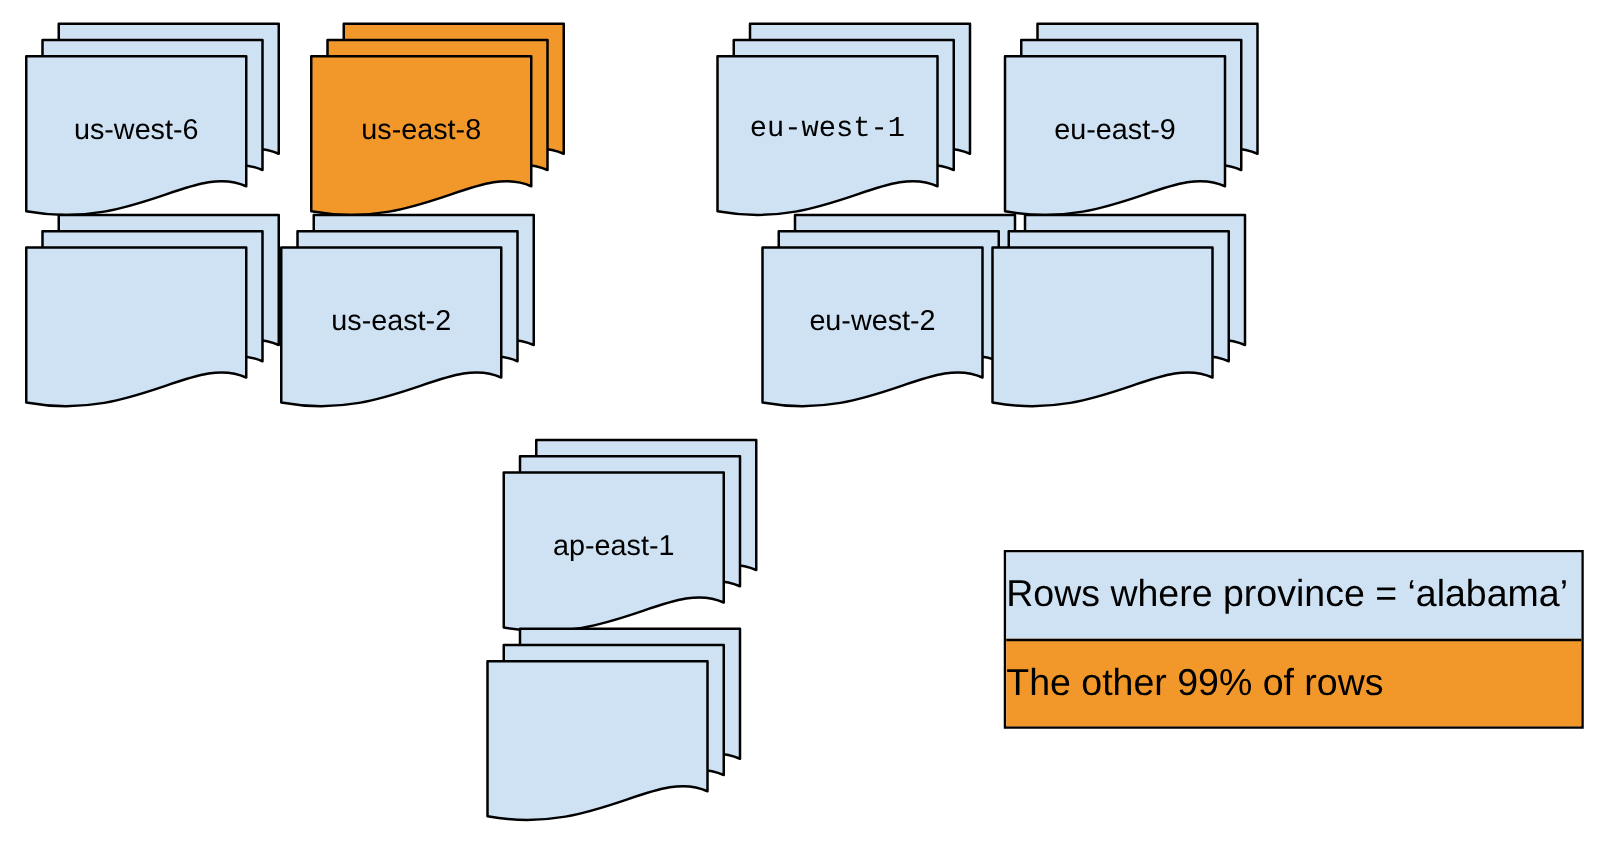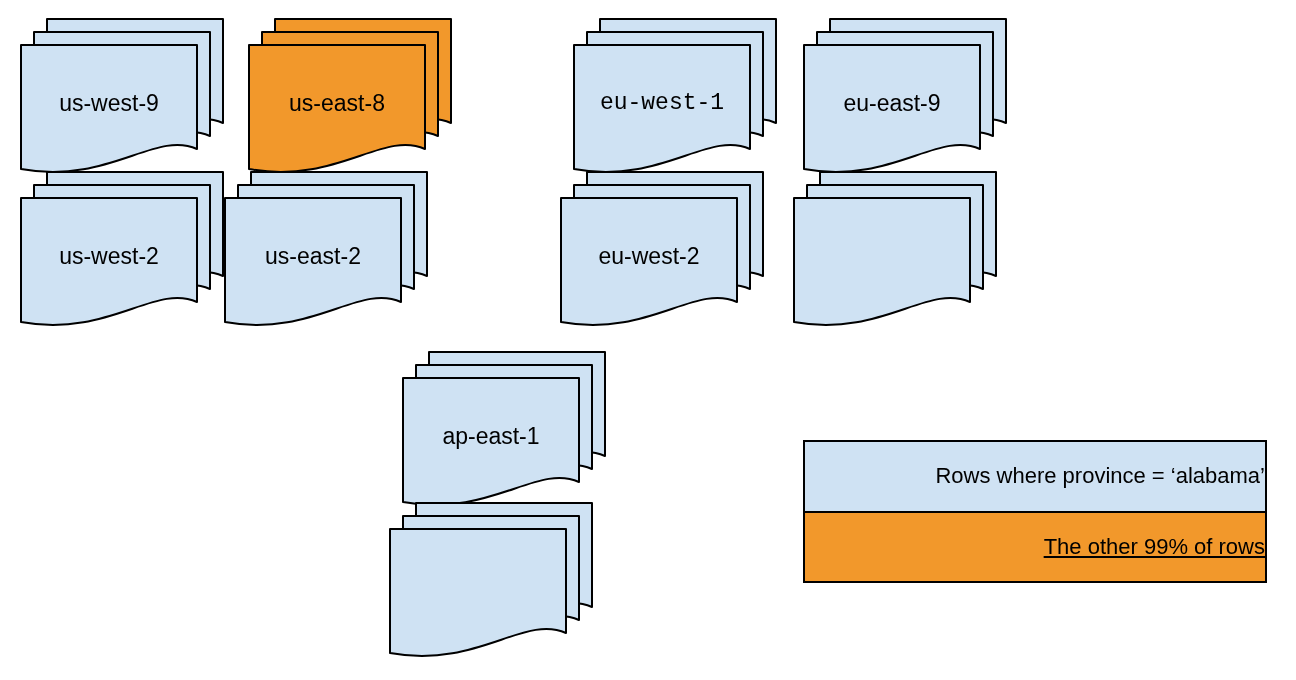--- a/index.html
+++ b/index.html
@@ -58,41 +58,41 @@
     height: 143px;
     border: 2px solid var(--stroke, #000000);
     box-sizing: border-box;
     display: flex;
     flex-direction: column;
   }
   .legend-row {
     flex: 1 1 0;
     display: flex;
     align-items: center;
-    justify-content: flex-end;
-    font-size: 22px;
+    justify-content: flex-start;
+    font-size: 30px;
     white-space: nowrap;
   }
   .legend-row + .legend-row {
     border-top: 2px solid var(--stroke, #000000);
   }
 </style>
 </head>
 <body>
 
 <div class="canvas">
 
   <div>
       <div class="stack" style="left: 20px; top: 18px;">
     <svg class="stack-svg" viewBox="0 0 204 156" aria-hidden="true">
       <path class="sheet" transform="translate(26,0)" d="M1,1 H177 V105 C135,86 88,141 1,125 Z" fill="#cfe2f3"></path>
       <path class="sheet" transform="translate(13,13)" d="M1,1 H177 V105 C135,86 88,141 1,125 Z" fill="#cfe2f3"></path>
       <path class="sheet sheet-front" transform="translate(0,26)" d="M1,1 H177 V105 C135,86 88,141 1,125 Z" fill="#cfe2f3"></path>
     </svg>
-    <div class="stack-label">us-west-9</div>
+    <div class="stack-label">us-west-6</div>
   </div>
       <div class="stack" style="left: 248px; top: 18px;">
     <svg class="stack-svg" viewBox="0 0 204 156" aria-hidden="true">
       <path class="sheet" transform="translate(26,0)" d="M1,1 H177 V105 C135,86 88,141 1,125 Z" fill="#f2982b"></path>
       <path class="sheet" transform="translate(13,13)" d="M1,1 H177 V105 C135,86 88,141 1,125 Z" fill="#f2982b"></path>
       <path class="sheet sheet-front" transform="translate(0,26)" d="M1,1 H177 V105 C135,86 88,141 1,125 Z" fill="#f2982b"></path>
     </svg>
     <div class="stack-label">us-east-8</div>
   </div>
       <div class="stack" style="left: 573px; top: 18px; font-family: Liberation Mono, monospace;">
@@ -110,31 +110,30 @@
       <path class="sheet sheet-front" transform="translate(0,26)" d="M1,1 H177 V105 C135,86 88,141 1,125 Z" fill="#cfe2f3"></path>
     </svg>
     <div class="stack-label">eu-east-9</div>
   </div>
       <div class="stack" style="left: 20px; top: 171px;">
     <svg class="stack-svg" viewBox="0 0 204 156" aria-hidden="true">
       <path class="sheet" transform="translate(26,0)" d="M1,1 H177 V105 C135,86 88,141 1,125 Z" fill="#cfe2f3"></path>
       <path class="sheet" transform="translate(13,13)" d="M1,1 H177 V105 C135,86 88,141 1,125 Z" fill="#cfe2f3"></path>
       <path class="sheet sheet-front" transform="translate(0,26)" d="M1,1 H177 V105 C135,86 88,141 1,125 Z" fill="#cfe2f3"></path>
     </svg>
-    <div class="stack-label">us-west-2</div>
   </div>
       <div class="stack" style="left: 224px; top: 171px;">
     <svg class="stack-svg" viewBox="0 0 204 156" aria-hidden="true">
       <path class="sheet" transform="translate(26,0)" d="M1,1 H177 V105 C135,86 88,141 1,125 Z" fill="#cfe2f3"></path>
       <path class="sheet" transform="translate(13,13)" d="M1,1 H177 V105 C135,86 88,141 1,125 Z" fill="#cfe2f3"></path>
       <path class="sheet sheet-front" transform="translate(0,26)" d="M1,1 H177 V105 C135,86 88,141 1,125 Z" fill="#cfe2f3"></path>
     </svg>
     <div class="stack-label">us-east-2</div>
   </div>
-      <div class="stack" style="left: 560px; top: 171px;">
+      <div class="stack" style="left: 609px; top: 171px;">
     <svg class="stack-svg" viewBox="0 0 204 156" aria-hidden="true">
       <path class="sheet" transform="translate(26,0)" d="M1,1 H177 V105 C135,86 88,141 1,125 Z" fill="#cfe2f3"></path>
       <path class="sheet" transform="translate(13,13)" d="M1,1 H177 V105 C135,86 88,141 1,125 Z" fill="#cfe2f3"></path>
       <path class="sheet sheet-front" transform="translate(0,26)" d="M1,1 H177 V105 C135,86 88,141 1,125 Z" fill="#cfe2f3"></path>
     </svg>
     <div class="stack-label">eu-west-2</div>
   </div>
       <div class="stack" style="left: 793px; top: 171px;">
     <svg class="stack-svg" viewBox="0 0 204 156" aria-hidden="true">
       <path class="sheet" transform="translate(26,0)" d="M1,1 H177 V105 C135,86 88,141 1,125 Z" fill="#cfe2f3"></path>
@@ -156,18 +155,18 @@
       <path class="sheet" transform="translate(13,13)" d="M1,1 H177 V105 C135,86 88,141 1,125 Z" fill="#cfe2f3"></path>
       <path class="sheet sheet-front" transform="translate(0,26)" d="M1,1 H177 V105 C135,86 88,141 1,125 Z" fill="#cfe2f3"></path>
     </svg>
   </div>
     </div>
 
   <div class="legend">
     <div class="legend-row" style="background: rgb(207, 226, 243);">
       <span>Rows where province = ‘alabama’</span>
     </div>
-    <div class="legend-row" style="background: rgb(242, 152, 43); text-decoration: underline;">
+    <div class="legend-row" style="background: rgb(242, 152, 43);">
       <span>The other 99% of rows</span>
     </div>
   </div>
 
 </div>
 
 </body></html>

